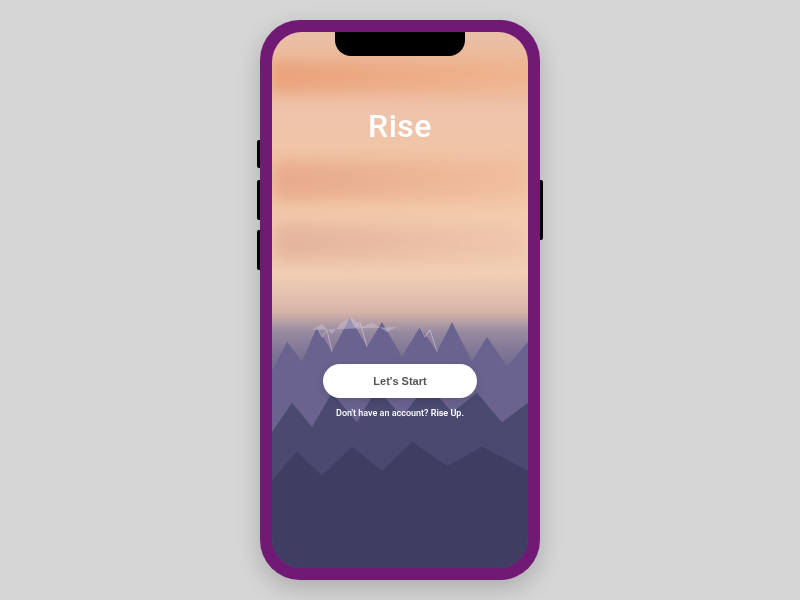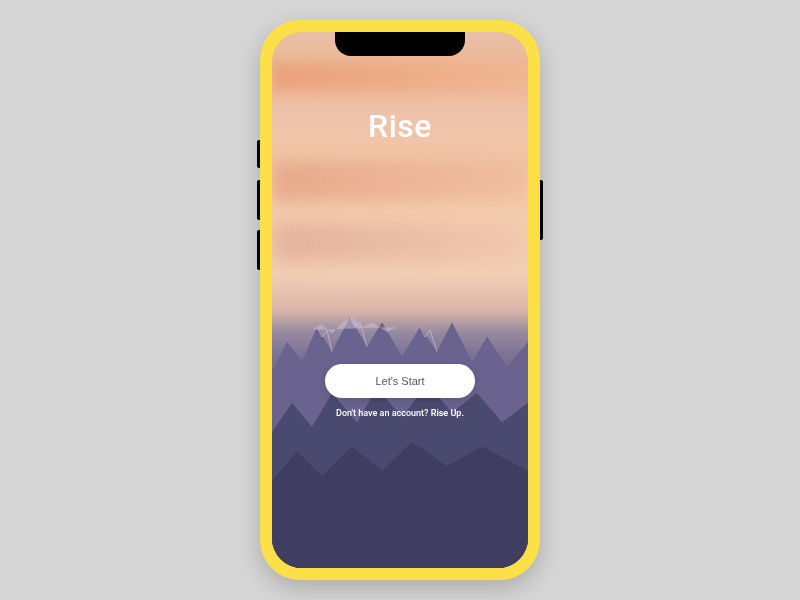--- a/index.html
+++ b/index.html
@@ -9,21 +9,21 @@
     background: #d6d6d6;
     display: flex;
     align-items: center;
     justify-content: center;
     font-family: -apple-system, BlinkMacSystemFont, "Segoe UI", Roboto, sans-serif;
     overflow: hidden;
   }
   .phone-frame {
     width: 280px;
     height: 560px;
-    background: #fde047;
+    background: #701a75;
     border-radius: 40px;
     position: relative;
     padding: 12px;
     box-shadow: 0 8px 24px rgba(0,0,0,0.2);
   }
   .side-button-left {
     position: absolute;
     left: -3px;
     top: 120px;
     width: 3px;
@@ -156,21 +156,21 @@
     width: 100%;
     display: flex;
     flex-direction: column;
     align-items: center;
     z-index: 5;
   }
   .start-button {
     background: #fff;
     color: #555;
     font-size: 11px;
-    font-weight: 400;
+    font-weight: 700;
     border: none;
     border-radius: 22px;
     padding: 11px 50px;
     cursor: pointer;
     box-shadow: 0 2px 8px rgba(0,0,0,0.15);
     position: relative;
   }
   .signup-text {
     margin-top: 10px;
     color: #fff;

